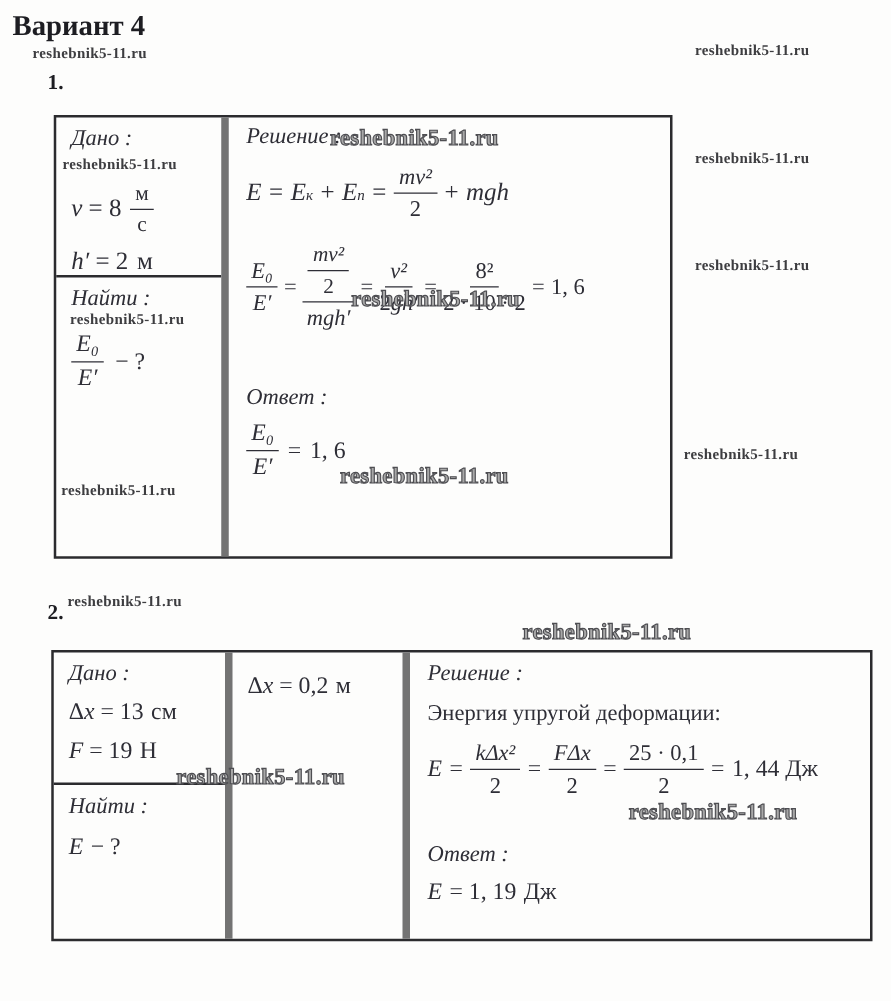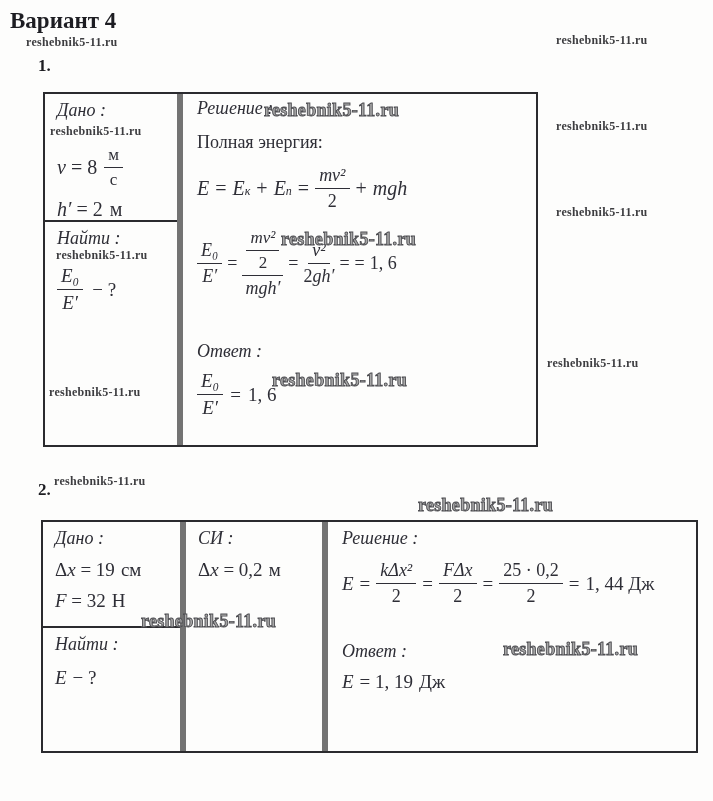--- a/index.html
+++ b/index.html
@@ -90,21 +90,20 @@
             <span class="num mi">E₀</span>
             <span class="den mi">E′</span>
           </span>
           <span class="mn">− ?</span>
         </div>
       </div>
     </div>
 
     <div class="col" style="flex:1;padding:4px 10px 0 14px;">
       <div class="lbl">Решение :</div>
-      <div class="txt" style="margin-top:13px;">Полная энергия:</div>
 
       <div class="eq sz20" style="margin-top:12px;gap:6px;">
         <span class="mi">E</span>
         <span class="mn">=</span>
         <span class="g">
             <span class="mi">E</span>
             <sub>к</sub>
           </span>
         <span class="mn">+</span>
         <span class="g">
@@ -134,20 +133,24 @@
             </span>
           </span>
           <span class="den mi">mgh′</span>
         </span>
         <span class="mn">=</span>
         <span class="frac">
           <span class="num mi">v²</span>
           <span class="den"><span class="mn">2</span><span class="mi">gh′</span></span>
         </span>
         <span class="mn">=</span>
+        <span class="frac">
+          <span class="num mn">8²</span>
+          <span class="den mn">2 · 10 · 2</span>
+        </span>
         <span class="mn">=</span>
         <span class="mn">1, 6</span>
       </div>
 
       <div class="lbl" style="margin-top:42px;">Ответ :</div>
       <div class="eq sz19" style="margin-top:8px;gap:7px;">
         <span class="frac">
           <span class="num mi">E₀</span>
           <span class="den mi">E′</span>
         </span>
@@ -156,63 +159,63 @@
       </div>
     </div>
   </div>
 
   <div class="tbl" style="left:41px;top:520px;width:657px;height:233px;">
 
     <div class="col" style="width:137px;display:flex;flex-direction:column;">
       <div class="sect sect-divider cell-pad" style="height:106px;">
         <div class="lbl">Дано :</div>
         <div class="eq sz19" style="margin-top:10px;gap:6px;">
-          <span class="g"><span class="mn">Δ</span><span class="mi">x</span>&nbsp;<span class="mn">= 19</span></span>
+          <span class="g"><span class="mn">Δ</span><span class="mi">x</span>&nbsp;<span class="mn">= 13</span></span>
           <span class="mn">см</span>
         </div>
         <div class="eq sz19" style="margin-top:9px;gap:6px;">
-          <span class="g"><span class="mi">F</span>&nbsp;<span class="mn">= 32</span></span>
+          <span class="g"><span class="mi">F</span>&nbsp;<span class="mn">= 19</span></span>
           <span class="mn">Н</span>
         </div>
       </div>
       <div class="sect cell-pad" style="flex:1;">
         <div class="lbl">Найти :</div>
         <div class="eq sz19" style="margin-top:12px;gap:6px;">
           <span class="mi">E</span>
           <span class="mn">− ?</span>
         </div>
       </div>
     </div>
 
     <div class="col cell-pad" style="width:142px;">
-      <div class="lbl">СИ :</div>
       <div class="eq sz19" style="margin-top:10px;gap:6px;">
         <span class="g"><span class="mn">Δ</span><span class="mi">x</span>&nbsp;<span class="mn">= 0,2</span></span>
         <span class="mn">м</span>
       </div>
     </div>
 
     <div class="col" style="flex:1;padding:6px 10px 0 14px;">
       <div class="lbl">Решение :</div>
+      <div class="txt" style="margin-top:11px;">Энергия упругой деформации:</div>
 
       <div class="eq sz19" style="margin-top:11px;gap:6px;">
         <span class="mi">E</span>
         <span class="mn">=</span>
         <span class="frac sz18">
           <span class="num mi">kΔx²</span>
           <span class="den mn">2</span>
         </span>
         <span class="mn">=</span>
         <span class="frac sz18">
           <span class="num mi">FΔx</span>
           <span class="den mn">2</span>
         </span>
         <span class="mn">=</span>
         <span class="frac sz18">
-          <span class="num mn">25 · 0,2</span>
+          <span class="num mn">25 · 0,1</span>
           <span class="den mn">2</span>
         </span>
         <span class="mn">=</span>
         <span class="g"><span class="mn">1, 44</span>&nbsp;<span class="mn">Дж</span></span>
       </div>
 
       <div class="lbl" style="margin-top:34px;">Ответ :</div>
       <div class="eq sz19" style="margin-top:9px;gap:6px;">
         <span class="mi">E</span>
         <span class="mn">= 1, 19</span>

